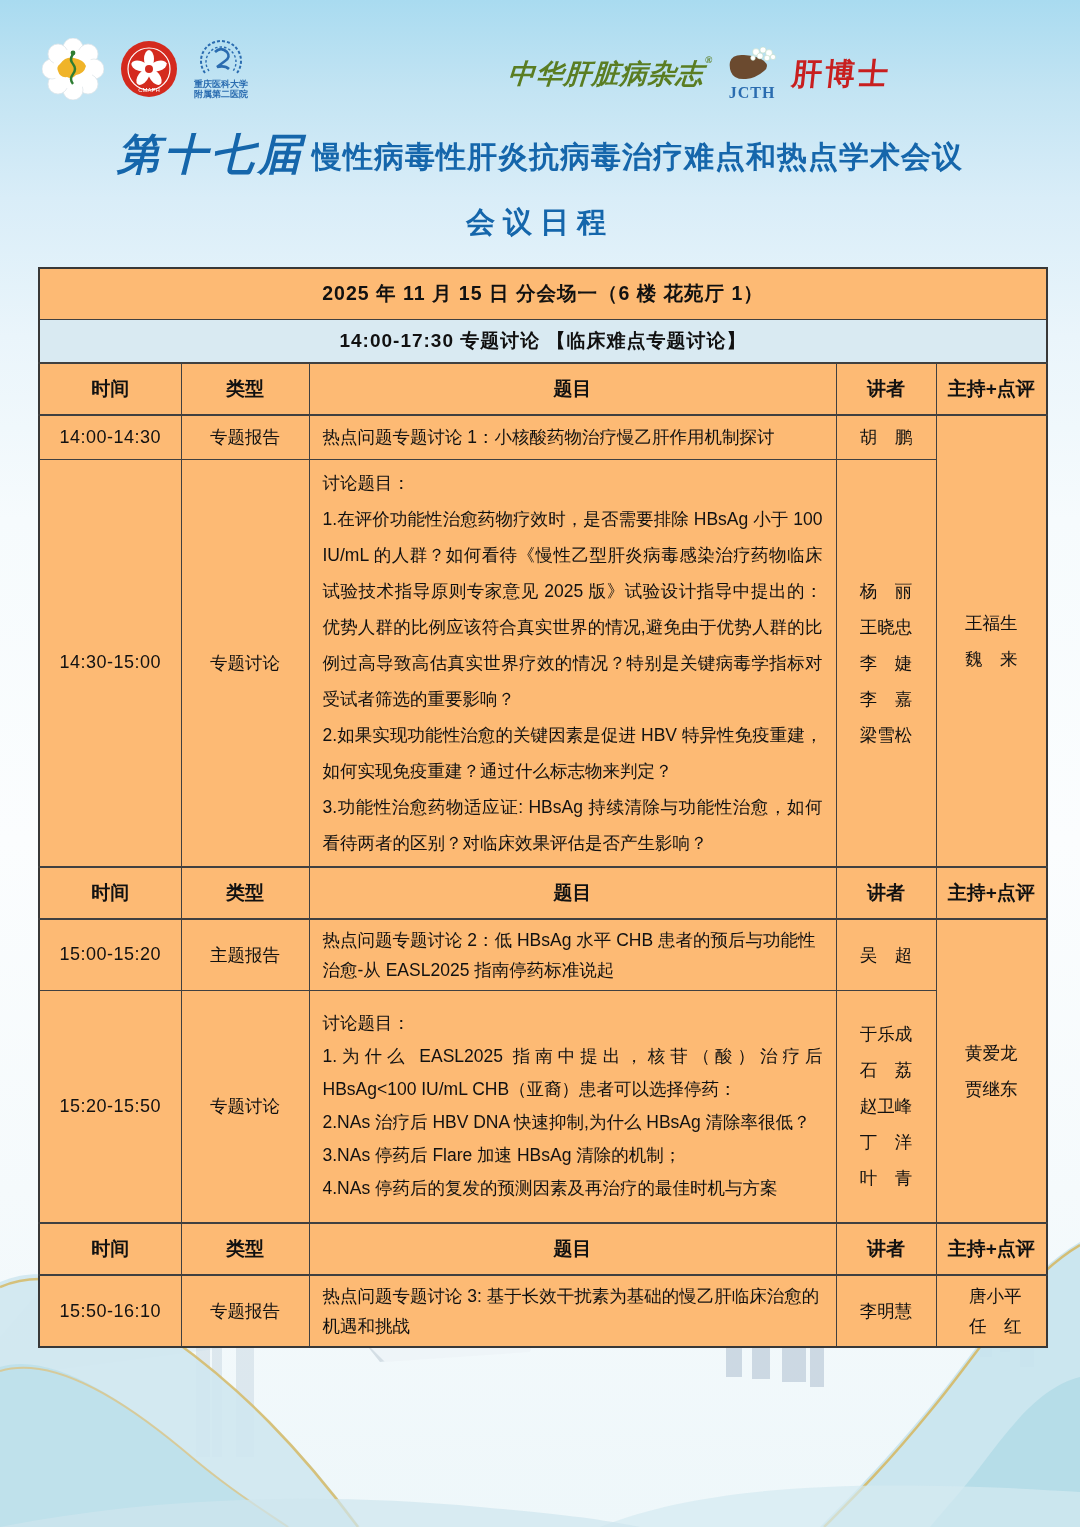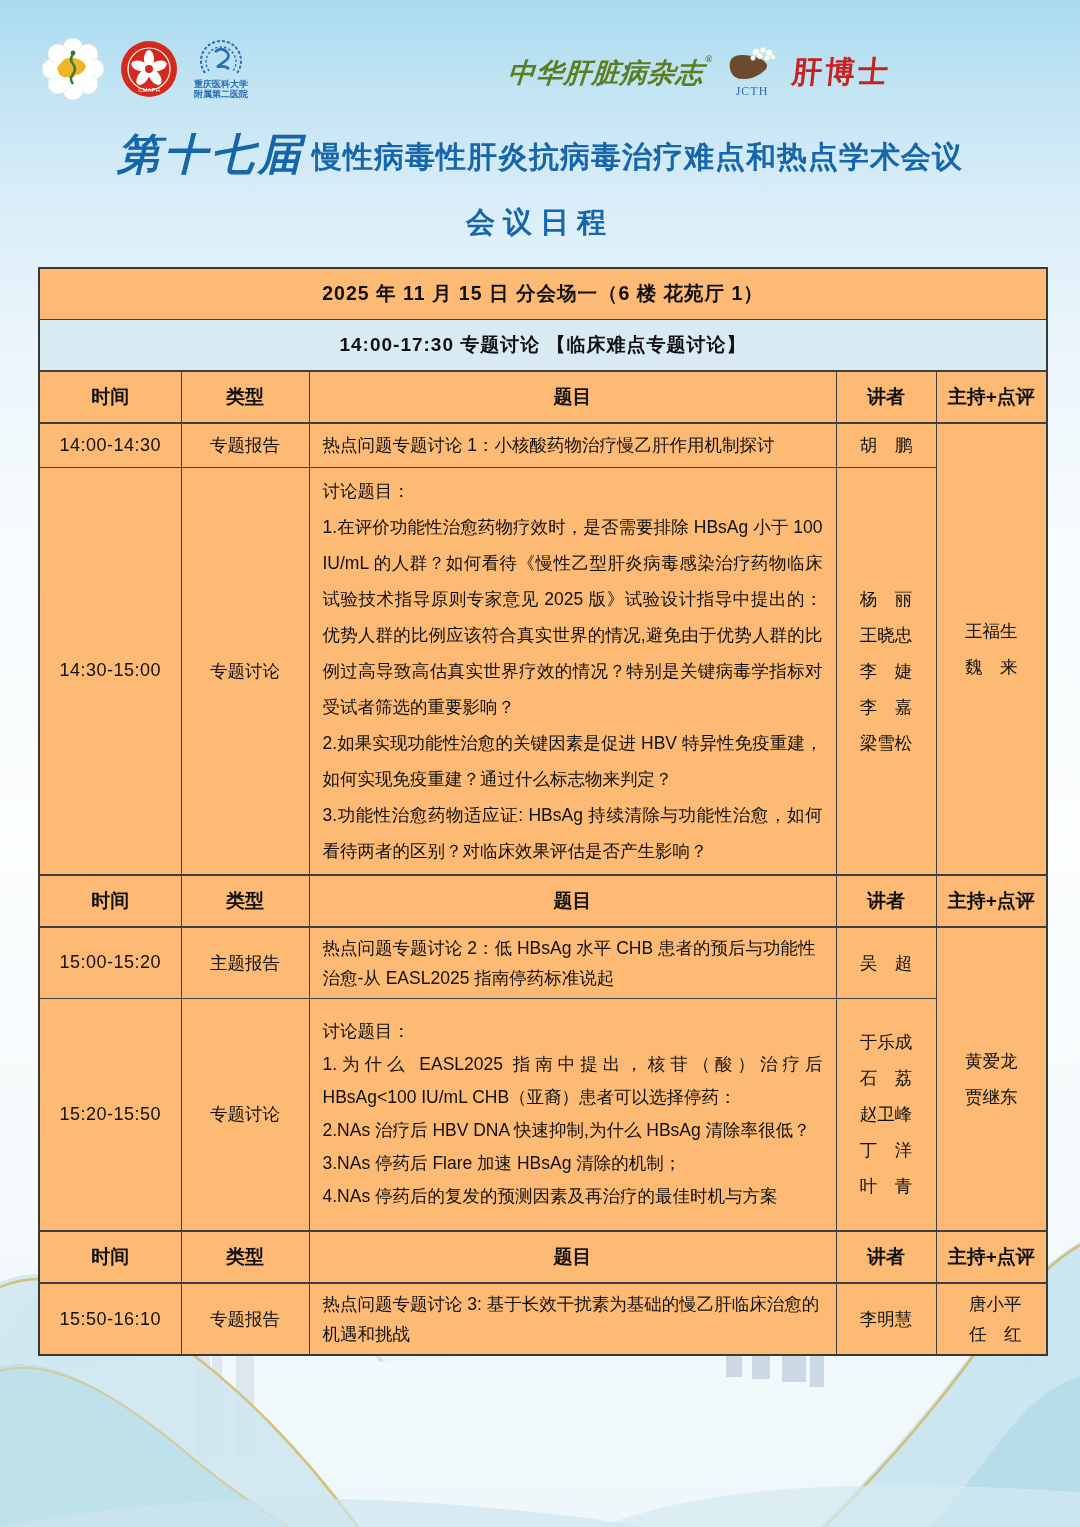--- a/index.html
+++ b/index.html
@@ -16,37 +16,37 @@
   .logos-left { position:absolute; left:42px; top:0; display:flex; align-items:center; gap:16px; }
   .logos-right { position:absolute; right:26px; top:8px; display:flex; align-items:center; gap:14px; }
 
   .logo-badge { display:flex; flex-direction:column; align-items:center; }
   .hosp-text { font-size:9px; line-height:10px; color:#2a6cb0; font-weight:bold; text-align:center; }
 
   .journal-cn { font-family:"Liberation Serif","DejaVu Serif",serif; font-weight:bold; font-style:italic;
                 font-size:27px; color:#5a7d22; transform:skewX(-4deg); letter-spacing:1px; position:relative; }
   .journal-cn sup { font-size:10px; position:relative; top:-10px; font-style:normal; }
   .jcth-wrap { display:flex; flex-direction:column; align-items:center; }
-  .jcth-label { font-family:"Liberation Serif","DejaVu Serif",serif; font-weight:normal; font-size:12px; color:#2a6cb0; letter-spacing:1px; margin-top:-2px; }
+  .jcth-label { font-family:"Liberation Serif","DejaVu Serif",serif; font-weight:bold; font-size:16px; color:#2a6cb0; letter-spacing:1px; margin-top:-2px; }
   .gan-doctor { font-family:"Liberation Serif","DejaVu Serif",serif; font-weight:bold; font-size:30px; color:#c81f1f;
                 transform:skewX(-6deg); letter-spacing:3px; }
 
   .main-title { position:absolute; top:126px; left:0; width:1080px; text-align:center; color:#1566ab; white-space:nowrap; }
   .main-title .t-prefix { font-family:"Liberation Serif","DejaVu Serif",serif; font-size:43px; font-weight:bold; font-style:italic; letter-spacing:4px; vertical-align:-2px; }
   .main-title .t-rest { font-size:30px; font-weight:bold; letter-spacing:1px;margin-left:7px; }
   .sub-title { position:absolute; top:203px; left:0; width:1080px; text-align:center;
                font-size:29px; font-weight:bold; color:#1566ab; letter-spacing:8px; }
 
   
   .agenda-wrap { position:absolute; left:38px; top:267px; width:1008px; }
   table { border-collapse:collapse; width:1008px; table-layout:fixed; border:2.5px solid #383838; }
   td { border:1.6px solid #404040; background:#fdba74; vertical-align:middle; text-align:center;
        font-size:17.5px; color:#111; overflow:hidden; }
   tr.date-row td { font-size:19.5px; font-weight:bold; height:51px; letter-spacing:1px; }
-  tr.session-row td { font-size:19px; font-weight:bold; height:52px; background:#d9eaf2; letter-spacing:1px; }
+  tr.session-row td { font-size:19px; font-weight:bold; height:44px; background:#d9eaf2; letter-spacing:1px; }
   tr.cols-row td { font-size:19px; font-weight:bold; height:52px; border-top-width:2.4px; border-bottom-width:2.4px; }
   tr.h-r1 { height:44px; } tr.h-r2 { height:363px; } tr.h-r3 { height:63px; }
   tr.h-r4 { height:233px; } tr.h-r5 { height:63px; }
 
   td.cell-title { text-align:left; padding:5px 13px; }
   .para { line-height:36px; text-align:justify; }
   .para-sm { line-height:33px; text-align:justify; }
   .title-2line { line-height:30px; }
   .name-line { line-height:36px; }
   .name-line-sm { line-height:30px;padding-left:8px; }

